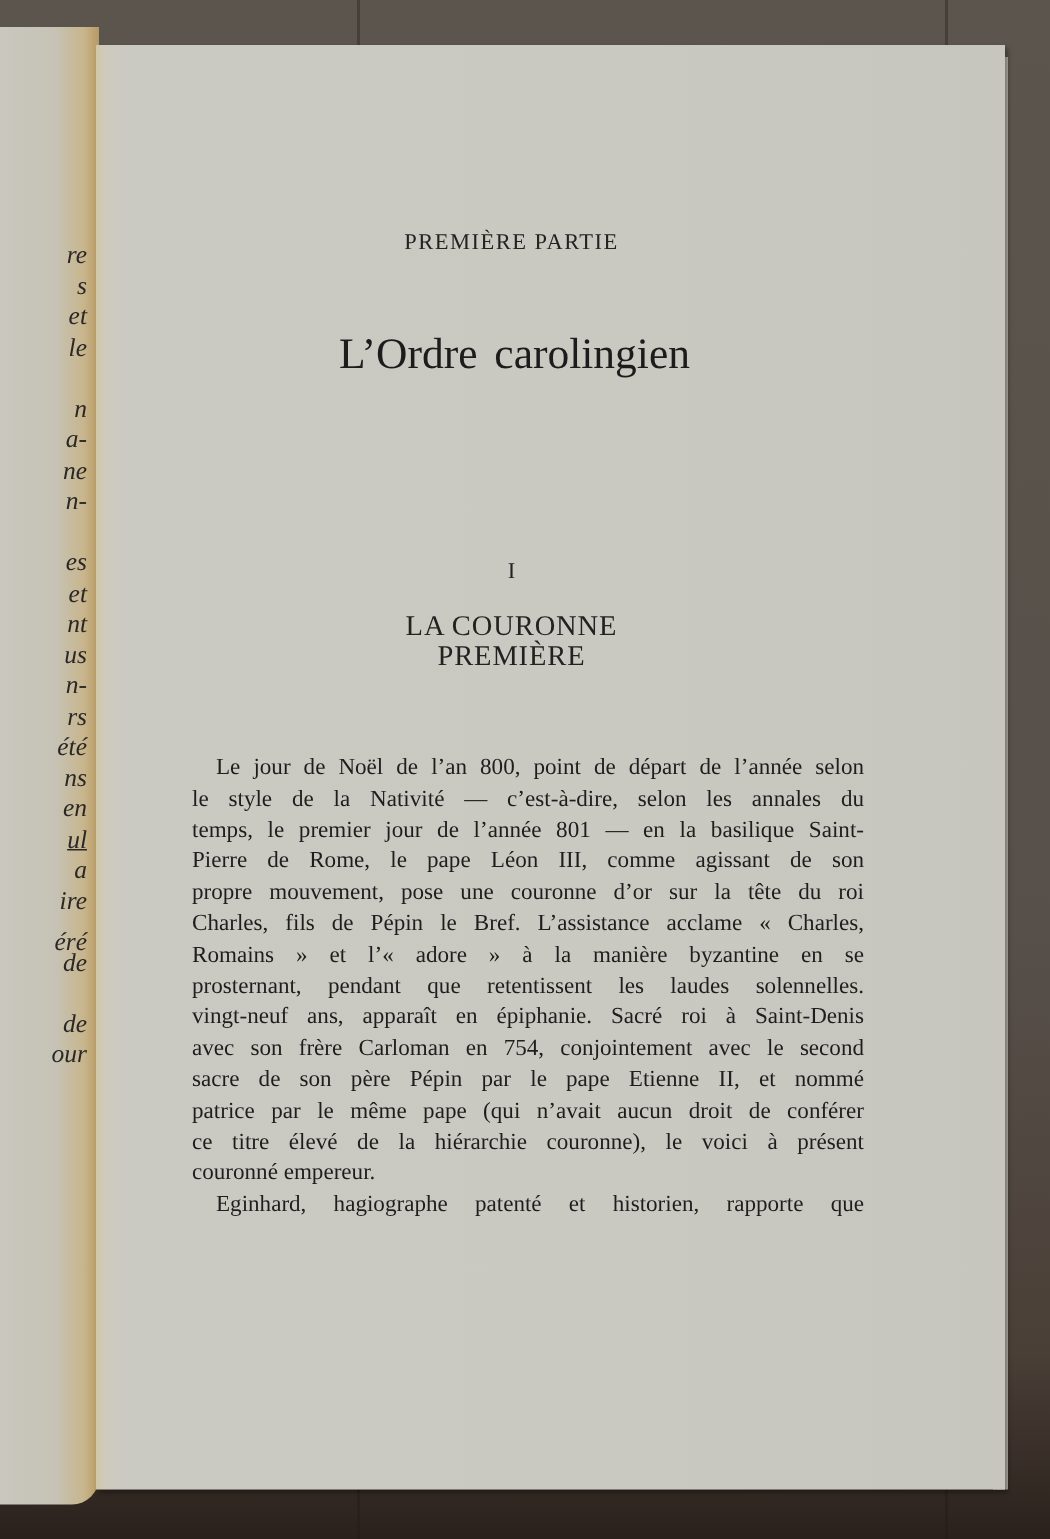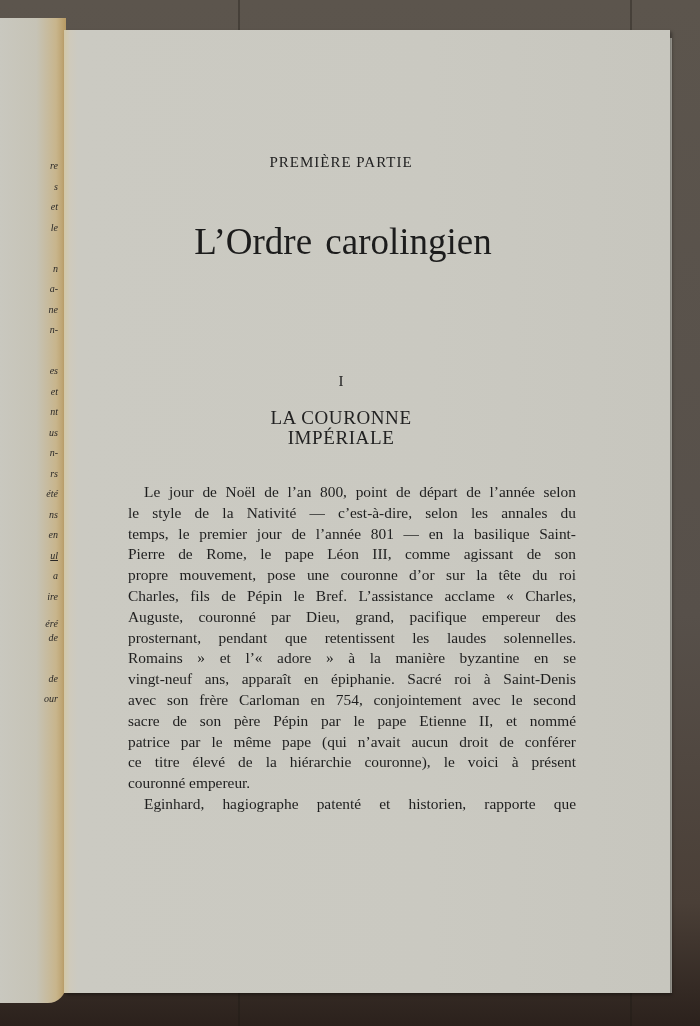--- a/index.html
+++ b/index.html
@@ -8,51 +8,51 @@
     background: linear-gradient(180deg, #5c554d 0%, #57504a 60%, #4a3f37 88%, #2b211c 100%);
     font-family: "Liberation Serif", "DejaVu Serif", serif;
   }
   .wood-line { position:absolute; top:0; bottom:0; width:2px; background:rgba(30,25,20,0.35); }
   .left-page {
     position:absolute; left:0; top:18px; width:66px; height:985px;
     background: linear-gradient(90deg, #c9c8bf 0%, #c6c3b6 55%, #c8b58c 85%, #b89a63 100%);
     border-bottom-right-radius:18px;
   }
   .left-page .frag {
-    position:absolute; right:8px; font-style:italic; font-size:10px; color:#2a2826;
+    position:absolute; right:8px; font-style:italic; font-size:17px; color:#2a2826;
     font-family:"Liberation Serif", serif;
   }
   .right-page {
     position:absolute; left:64px; top:30px; width:606px; height:963px;
     background: linear-gradient(90deg, #d2c7a6 0px, #cfcabc 6px, #cbcac2 14px, #cac9c1 60%, #c7c6be 100%);
     box-shadow: 2px 2px 3px rgba(0,0,0,0.35);
   }
   .page-edge {
     position:absolute; left:662px; top:38px; width:10px; height:955px;
     background:#b9b7ae;
   }
   .part-label {
     position:absolute; left:0; width:100%; top:124px; text-align:center;
     font-size:15px; letter-spacing:1px; color:#222;
     margin-left:-26px;
   }
   .book-title {
     position:absolute; left:0; width:100%; top:190px; text-align:center;
-    font-size:37px; color:#1c1c1c; margin-left:-24px; word-spacing:4px;
+    font-size:29px; color:#1c1c1c; margin-left:-24px; word-spacing:4px;
   }
   .chapter-num {
     position:absolute; left:0; width:100%; top:343px; text-align:center;
     font-size:15px; color:#222; margin-left:-26px;
   }
   .chapter-title {
     position:absolute; left:0; width:100%; top:378px; text-align:center;
     font-size:19px; line-height:20px; color:#222; letter-spacing:0.6px; margin-left:-26px;
   }
   .body-text {
-    position:absolute; left:64px; top:452px; width:448px;
+    position:absolute; left:64px; top:472px; width:448px;
     font-size:15.4px; line-height:20.8px; color:#1e1e1e; text-align:justify;
   }
   .line { display:block; text-align:justify; text-align-last:justify; white-space:nowrap; }
   .line.last { text-align-last:left; }
   .line.indent { padding-left:16px; }
 </style>
 </head>
 <body>
 
 <div class="wood-line" style="left:238px;"></div>
@@ -89,33 +89,32 @@
   </div>
 
 <div class="page-edge"></div>
 
 <div class="right-page">
   <div class="part-label">PREMIÈRE PARTIE</div>
   <div class="book-title">L’Ordre carolingien</div>
   <div class="chapter-num">I</div>
   <div class="chapter-title">
     <div>LA COURONNE</div>
-    <div>IMPÉRIALE</div>
+    <div>PREMIÈRE</div>
   </div>
   <div class="body-text" id="body-text">
       <div>
         <span class="line indent">Le jour de Noël de l’an 800, point de départ de l’année selon</span>
         <span class="line">le style de la Nativité — c’est-à-dire, selon les annales du</span>
         <span class="line">temps, le premier jour de l’année 801 — en la basilique Saint-</span>
         <span class="line">Pierre de Rome, le pape Léon III, comme agissant de son</span>
         <span class="line">propre mouvement, pose une couronne d’or sur la tête du roi</span>
         <span class="line">Charles, fils de Pépin le Bref. L’assistance acclame « Charles,</span>
-        <span class="line">Auguste, couronné par Dieu, grand, pacifique empereur des</span>
+        <span class="line">Romains » et l’« adore » à la manière byzantine en se</span>
         <span class="line">prosternant, pendant que retentissent les laudes solennelles.</span>
-        <span class="line">Romains » et l’« adore » à la manière byzantine en se</span>
         <span class="line">vingt-neuf ans, apparaît en épiphanie. Sacré roi à Saint-Denis</span>
         <span class="line">avec son frère Carloman en 754, conjointement avec le second</span>
         <span class="line">sacre de son père Pépin par le pape Etienne II, et nommé</span>
         <span class="line">patrice par le même pape (qui n’avait aucun droit de conférer</span>
         <span class="line">ce titre élevé de la hiérarchie couronne), le voici à présent</span>
         <span class="line last">couronné empereur.</span>
       </div>
       <div>
         <span class="line indent">Eginhard, hagiographe patenté et historien, rapporte que</span>
       </div>

